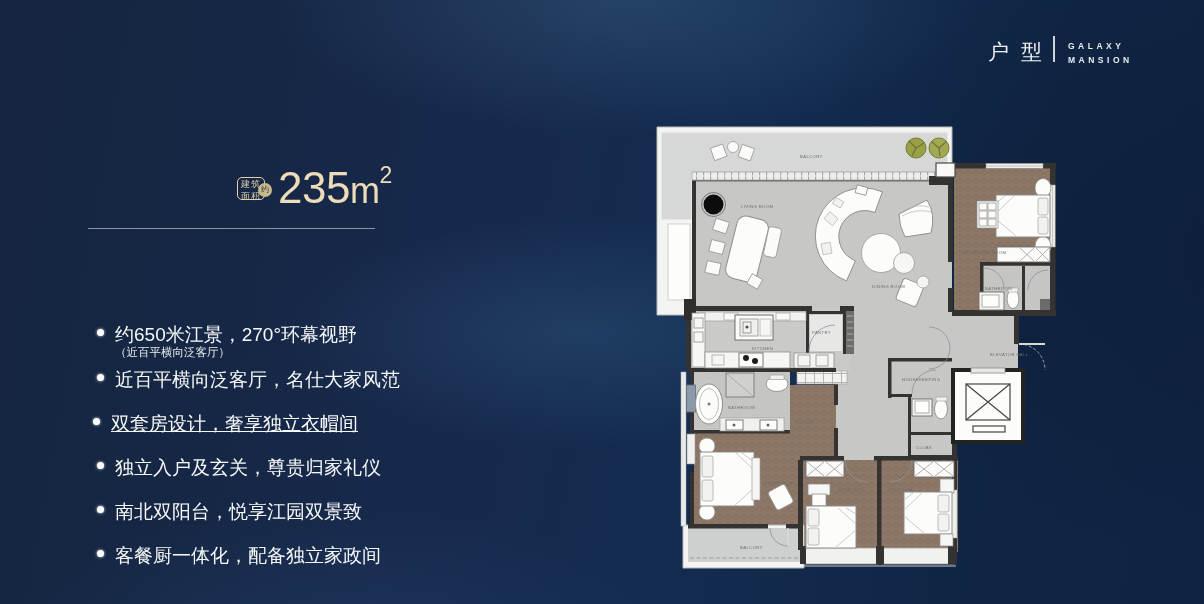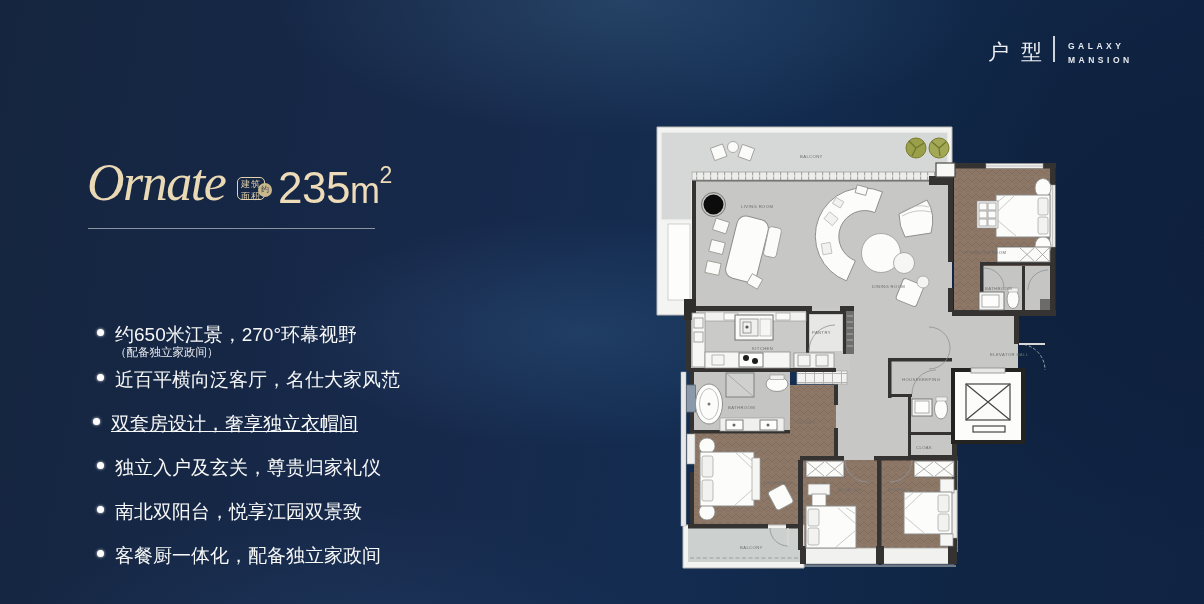--- a/index.html
+++ b/index.html
@@ -10,36 +10,35 @@
       radial-gradient(ellipse 430px 170px at 48% 55%, rgba(58,104,152,.30), rgba(58,104,152,0) 68%),
       radial-gradient(ellipse 500px 240px at 28% 110%, rgba(45,88,136,.26), rgba(45,88,136,0) 68%),
       radial-gradient(ellipse 760px 440px at 110% 42%, rgba(9,26,49,.50), rgba(9,26,49,0) 72%),
       linear-gradient(100deg, #15253f 0%, #17294b 38%, #132c50 58%, #102544 82%, #102343 100%);
   }
 </style>
 </head>
 <body>
 <div id="page">
 
-  <div style="position:absolute;left:87px;top:153px;height:60px;color:#ead9b5;font-family:'Liberation Serif',serif;font-style:italic;font-size:52px;font-weight:400;letter-spacing:-1.5px;">Ornate</div>
 
   <div style="position:absolute;left:237px;top:177px;width:26px;height:21px;border:1.5px solid #e3d2ab;border-radius:5px;color:#e8d7b0;font-size:9px;line-height:12px;text-align:center;letter-spacing:1px;">建筑<br>面积</div>
 
   <div style="position:absolute;left:258px;top:183px;width:14px;height:14px;border-radius:50%;background:#c9b88c;color:#2a3040;font-size:8px;line-height:14px;text-align:center;">约</div>
 
   <div style="position:absolute;left:278px;top:162px;color:#eedcb8;font-size:44px;font-weight:400;letter-spacing:-0.5px;">235<span style="font-size:36px;">m</span><span style="font-size:23px;vertical-align:20px;letter-spacing:0;">2</span></div>
 
   <div style="position:absolute;left:88px;top:228px;width:287px;height:1px;background:#8a93a2;"></div>
 
 
   <div style="position:absolute;left:0;top:0;width:1092px;height:604px;color:#f7f8f8;font-size:19px;letter-spacing:0px;">
 
     <div style="position:absolute;left:97px;top:322px;padding-left:18px;"><span style="position:absolute;left:0;top:7px;width:7px;height:7px;border-radius:50%;background:#fff;box-shadow:0 0 3px rgba(255,255,255,.9);"></span>约650米江景，270°环幕视野</div>
 
-    <div style="position:absolute;left:115px;top:345px;font-size:11.5px;color:#e9ecef;letter-spacing:0;">（配备独立家政间）</div>
+    <div style="position:absolute;left:115px;top:345px;font-size:11.5px;color:#e9ecef;letter-spacing:0;">（近百平横向泛客厅）</div>
 
     <div style="position:absolute;left:97px;top:367px;padding-left:18px;"><span style="position:absolute;left:0;top:7px;width:7px;height:7px;border-radius:50%;background:#fff;box-shadow:0 0 3px rgba(255,255,255,.9);"></span>近百平横向泛客厅，名仕大家风范</div>
 
     <div style="position:absolute;left:93px;top:411px;padding-left:18px;text-decoration:underline;"><span style="position:absolute;left:0;top:7px;width:7px;height:7px;border-radius:50%;background:#fff;box-shadow:0 0 3px rgba(255,255,255,.9);"></span>双套房设计，奢享独立衣帽间</div>
 
     <div style="position:absolute;left:97px;top:499px;padding-left:18px;"><span style="position:absolute;left:0;top:7px;width:7px;height:7px;border-radius:50%;background:#fff;box-shadow:0 0 3px rgba(255,255,255,.9);"></span>南北双阳台，悦享江园双景致</div>
 
     <div style="position:absolute;left:97px;top:455px;padding-left:18px;"><span style="position:absolute;left:0;top:7px;width:7px;height:7px;border-radius:50%;background:#fff;box-shadow:0 0 3px rgba(255,255,255,.9);"></span>独立入户及玄关，尊贵归家礼仪</div>
 
     <div style="position:absolute;left:97px;top:543px;padding-left:18px;"><span style="position:absolute;left:0;top:7px;width:7px;height:7px;border-radius:50%;background:#fff;box-shadow:0 0 3px rgba(255,255,255,.9);"></span>客餐厨一体化，配备独立家政间</div>

